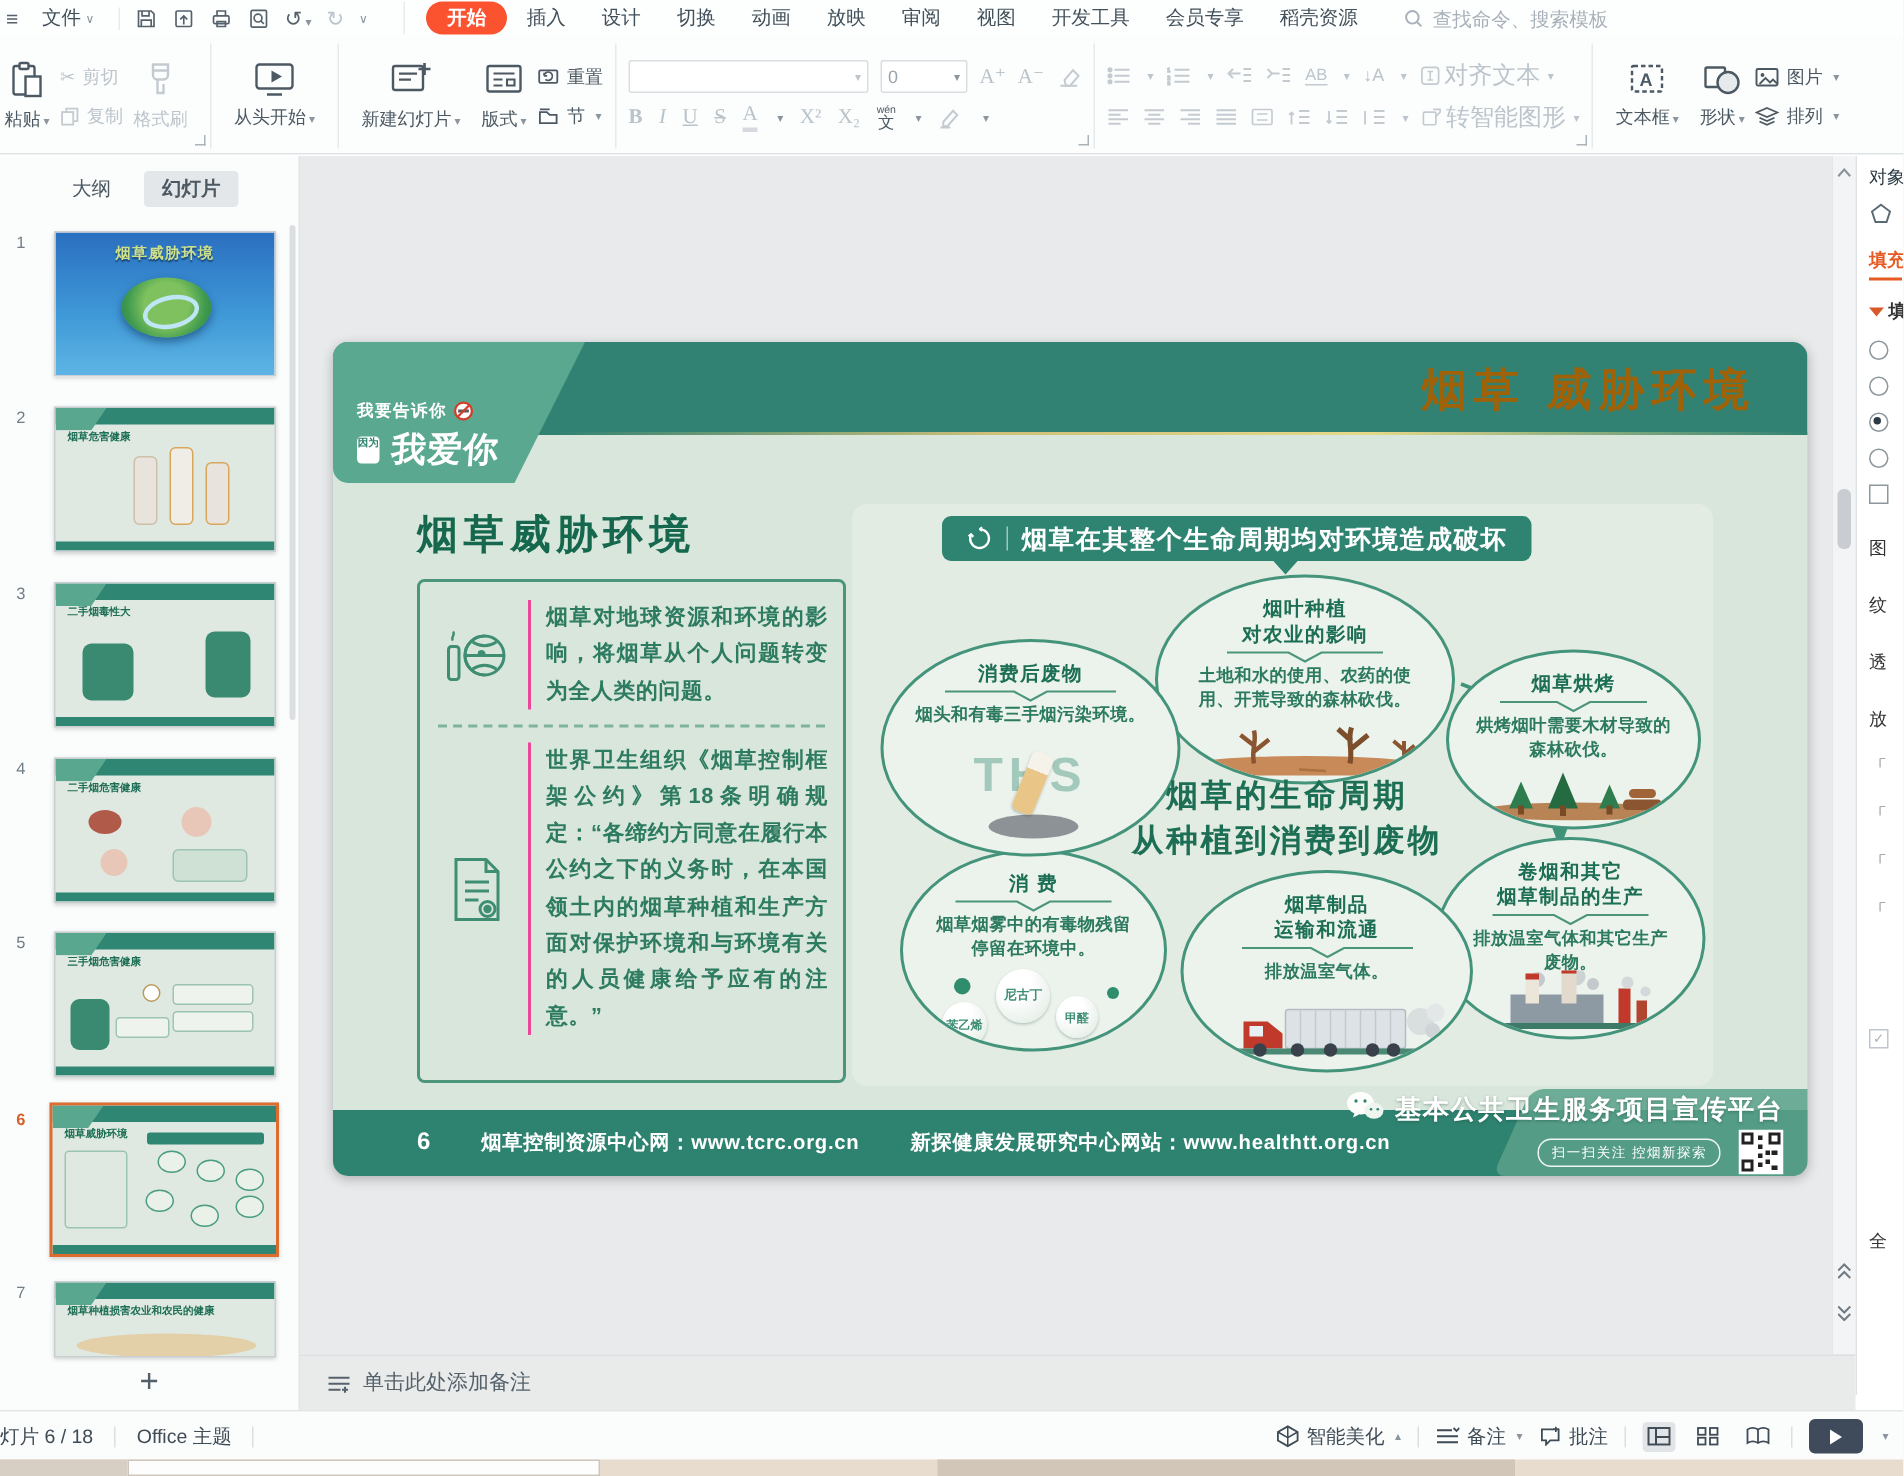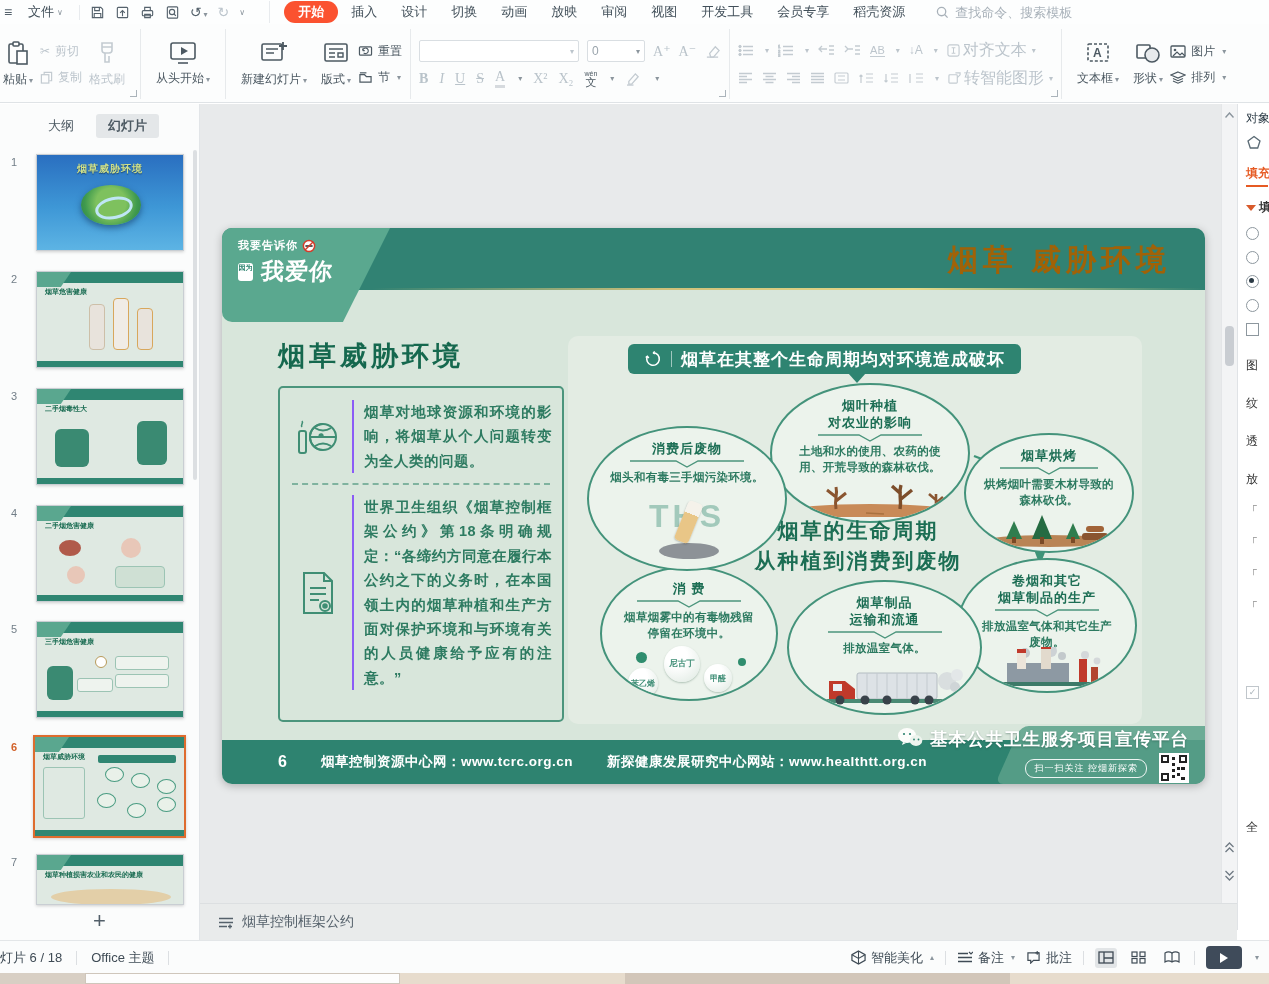--- a/index.html
+++ b/index.html
@@ -57,31 +57,31 @@
   
   .canvas{position:absolute;left:200px;top:104px;width:1037px;height:799px;background:#e8eaeb;}
   .vscroll{position:absolute;right:0;top:0;width:15px;height:100%;background:#f3f4f5;border-left:1px solid #e4e6e8;}
   .vs-thumb{position:absolute;left:3px;top:222px;width:9px;height:40px;background:#c9cdd2;border-radius:4px;}
   .vs-btn{position:absolute;left:0;width:15px;height:22px;display:flex;align-items:center;justify-content:center;}
   
   .slide{position:absolute;left:22px;top:124px;width:983px;height:556px;border-radius:10px;overflow:hidden;background:#d8e6db;box-shadow:0 2px 8px rgba(0,0,0,.25);}
   .s-header{position:absolute;top:0;left:0;right:0;height:62px;background:#318273;}
   .gold-line{position:absolute;top:60px;left:150px;right:0;height:2px;background:linear-gradient(90deg,#318273,#cfc07a 35%,#e6d98a 65%,#318273);}
   .s-logo{position:absolute;top:0;left:0;width:168px;height:94px;background:#5aa88f;clip-path:polygon(0 0,100% 0,72% 100%,0 100%);border-bottom-left-radius:10px;padding:10px 0 0 16px;box-sizing:border-box;color:#fff;}
-  .logo-l1{display:flex;align-items:center;gap:4px;font-size:11px;font-weight:bold;letter-spacing:1px;}
+  .logo-l1{display:flex;align-items:center;gap:4px;font-size:11px;font-weight:bold;letter-spacing:1px;margin-top:28px;}
   .logo-l2{display:flex;align-items:center;gap:4px;margin-top:3px;}
   .logo-badge{width:15px;height:18px;background:#fff;color:#2f8571;border-radius:3px;font-size:7px;font-weight:bold;line-height:8px;text-align:center;padding-top:1px;box-sizing:border-box;}
   .logo-main{font-size:23px;font-weight:bold;letter-spacing:1px;transform:skewX(-4deg);}
   .s-title{position:absolute;top:12px;right:34px;font-size:30px;font-weight:bold;color:#a16207;letter-spacing:5px;}
   
   .s-heading{position:absolute;left:56px;top:110px;font-size:27px;font-weight:bold;color:#15684e;letter-spacing:4px;}
   .info-box{position:absolute;left:56px;top:158px;width:286px;height:336px;border:2px solid #4b957c;border-radius:5px;box-sizing:border-box;padding:12px 10px;}
   .info-row{display:flex;align-items:center;}
   .info-icon{width:56px;display:flex;align-items:center;justify-content:center;flex:none;}
-  .info-text{border-left:2px solid #8b5cf6;padding-left:10px;margin-left:6px;font-size:14.5px;font-weight:bold;color:#2d7b61;line-height:1.68;text-align:justify;letter-spacing:.5px;}
+  .info-text{border-left:2px solid #ec4899;padding-left:10px;margin-left:6px;font-size:14.5px;font-weight:bold;color:#2d7b61;line-height:1.68;text-align:justify;letter-spacing:.5px;}
   .dash-sep{border-top:2px dashed #7fb39f;margin:10px 2px;}
   
   .dg-panel{position:absolute;left:346px;top:108px;width:574px;height:388px;background:#e3ece3;border-radius:10px;}
   .dg-banner{position:absolute;left:60px;top:8px;height:30px;background:#2e8471;color:#fff;font-weight:bold;font-size:17px;border-radius:6px;display:flex;align-items:center;gap:9px;padding:0 16px;letter-spacing:1px;}
   .dg-banner .vd{width:1px;height:16px;background:rgba(255,255,255,.55);}
   .dg-tri{position:absolute;left:280px;top:37px;width:0;height:0;border-left:9px solid transparent;border-right:9px solid transparent;border-top:10px solid #2e8471;}
   .node{position:absolute;border:2px solid #44937b;border-radius:50%;background:#ecf3ec;text-align:center;overflow:hidden;box-sizing:border-box;}
   .node-title{margin-top:13px;font-size:13px;font-weight:bold;color:#1c6e54;line-height:1.3;white-space:pre-line;letter-spacing:1px;}
   .node-sep{display:block;margin:1px auto;}
   .node-desc{font-size:11.5px;font-weight:bold;color:#2c7a60;line-height:1.4;padding:0 20px;letter-spacing:.3px;}
@@ -793,21 +793,21 @@
     <div class="rp-br">「</div>
     <div class="rp-check">✓</div>
     <div class="rp-bottom">全</div>
   </div>
 
   <div class="notes-bar">
     <svg width="16" height="13" viewBox="0 0 16 13">
         <path d="M1 2.5h14M1 6.5h14M1 10.5h8" stroke="#55616b" stroke-width="1.4"></path>
         <path d="M12 8.5v4M10 10.5h4" stroke="#55616b" stroke-width="1.4"></path>
       </svg>
-    <span>烟草控制框架公约</span>
+    <span>单击此处添加备注</span>
   </div>
 
   <div class="status-bar">
     <div class="sb-left">
       <span>幻灯片 6 / 18</span>
       <span class="sb-div"></span>
       <span>Office 主题</span>
       <span class="sb-div"></span>
     </div>
     <div class="sb-right">

